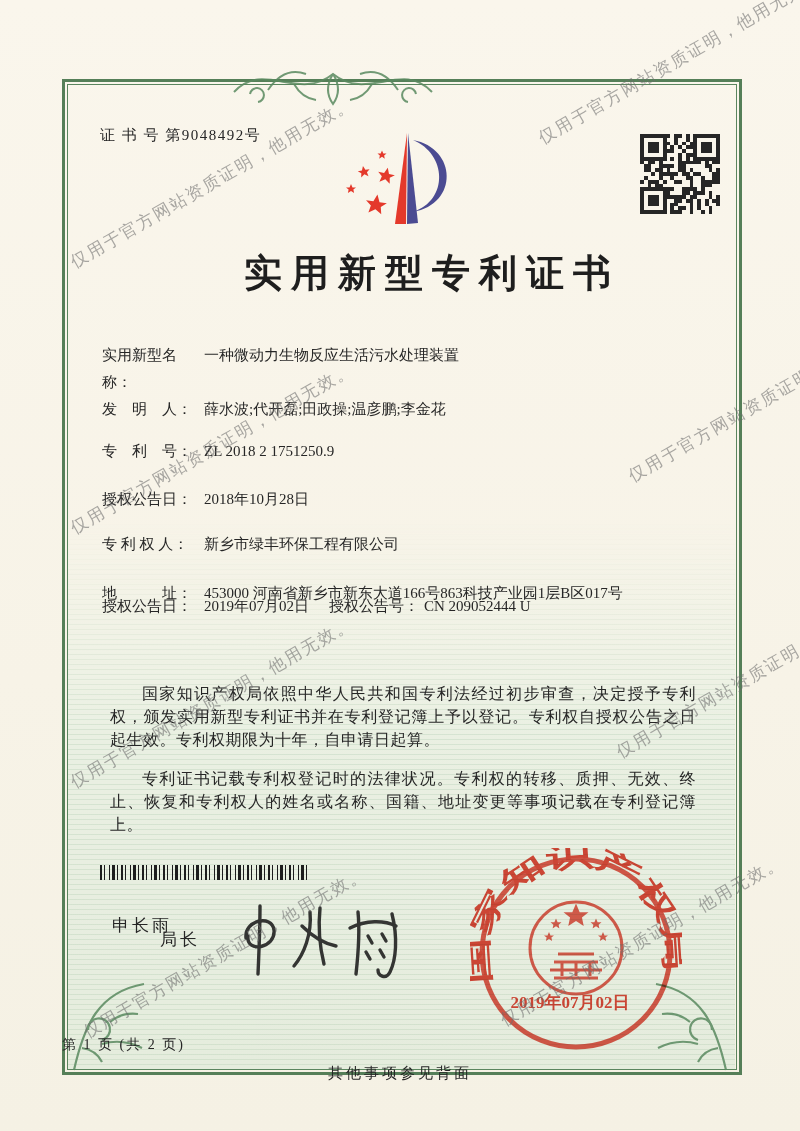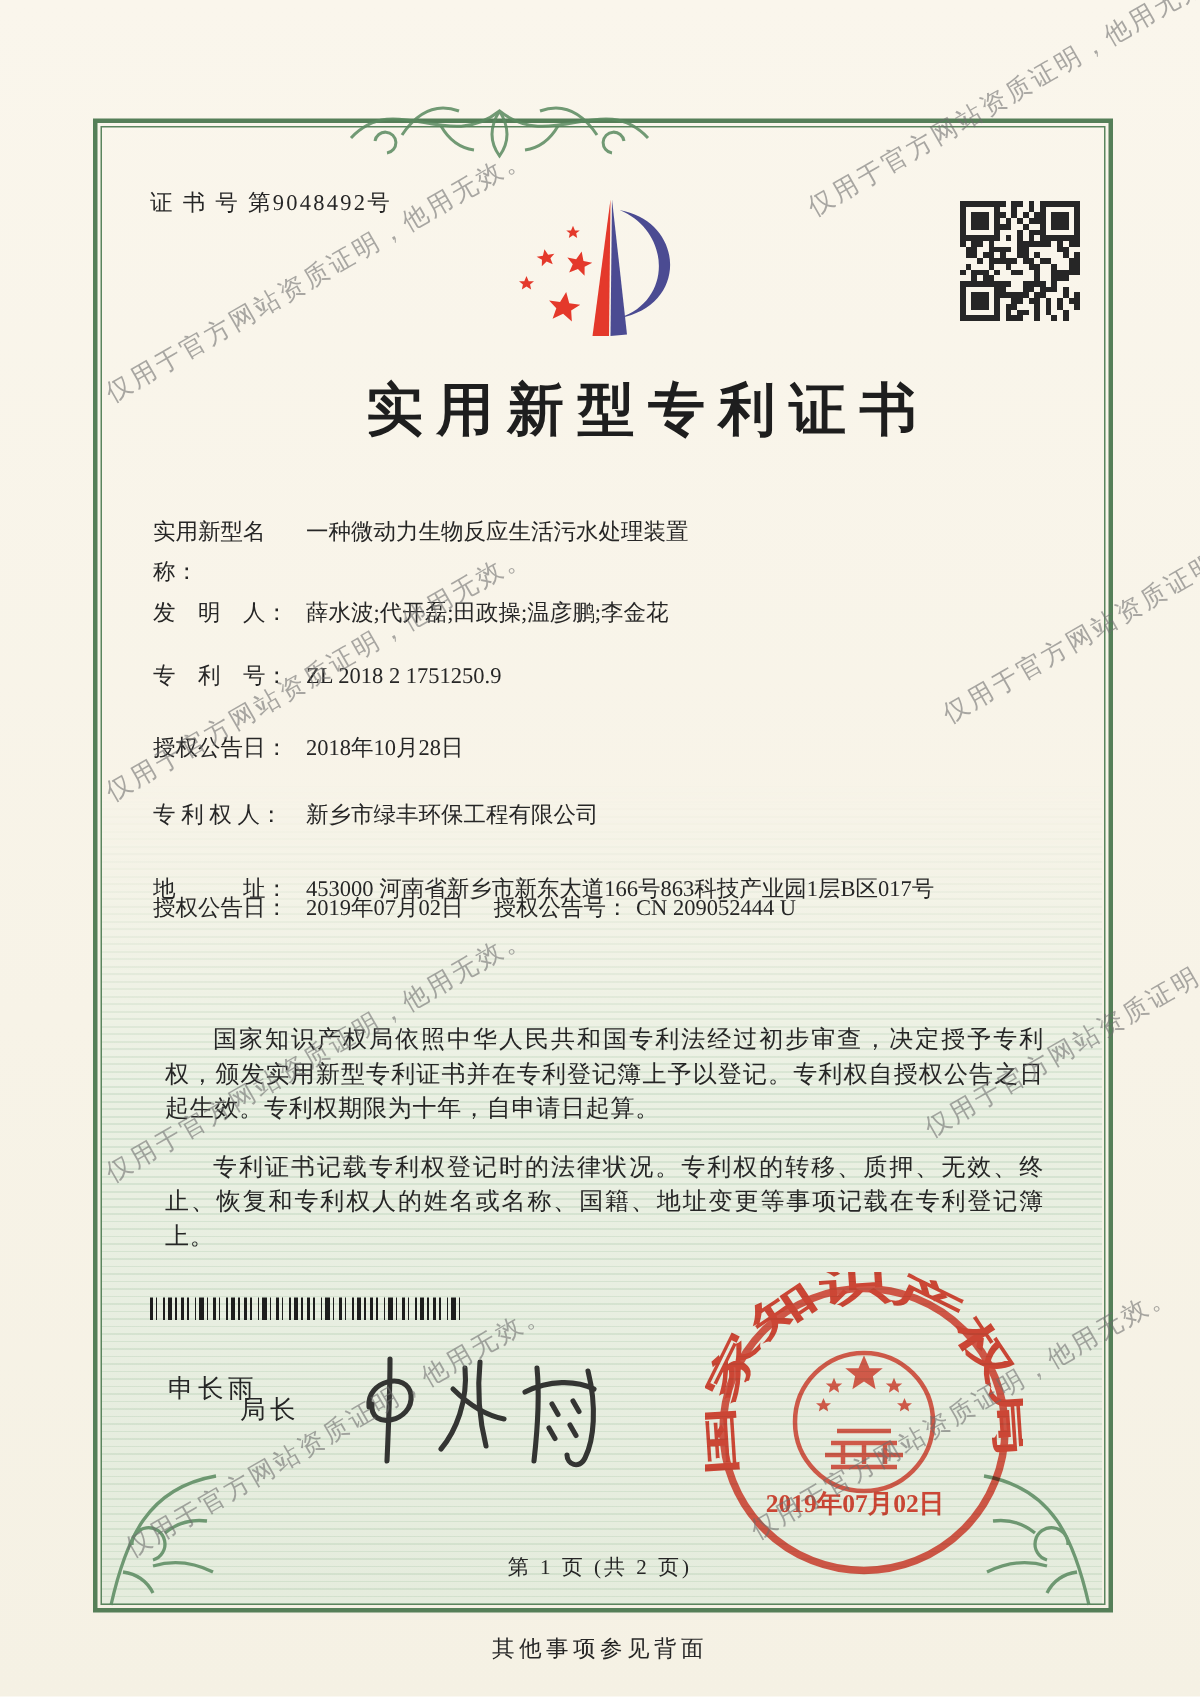--- a/index.html
+++ b/index.html
@@ -47,22 +47,22 @@
       #1d1d1d 4px 5px, transparent 5px 9px,
       #1d1d1d 9px 10px, transparent 10px 12px,
       #1d1d1d 12px 15px, transparent 15px 17px,
       #1d1d1d 17px 18px, transparent 18px 21px);
   }
   .director{position:absolute;left:112px;top:928px;font-size:17px;letter-spacing:3px;z-index:3;margin-left:48px;}
   .director-name{position:absolute;left:112px;top:914px;font-size:17px;letter-spacing:3px;z-index:3;}
   .sig{position:absolute;left:232px;top:900px;z-index:4;}
   .seal{position:absolute;left:470px;top:848px;z-index:4;opacity:.92;mix-blend-mode:multiply;}
   .qr{position:absolute;left:640px;top:134px;width:80px;height:80px;z-index:3;}
-  .page-no{position:absolute;left:62px;top:1036px;width:676px;text-align:center;font-size:14px;letter-spacing:2px;z-index:3;}
-  .back-note{position:absolute;left:0;top:1090px;width:800px;text-align:center;font-size:15px;letter-spacing:3px;z-index:3;}
+  .page-no{position:absolute;left:62px;top:1036px;width:676px;text-align:left;font-size:14px;letter-spacing:2px;z-index:3;}
+  .back-note{position:absolute;left:0;top:1064px;width:800px;text-align:center;font-size:15px;letter-spacing:3px;z-index:3;}
   .logo{position:absolute;left:335px;top:128px;z-index:3;}
 </style>
 </head>
 <body>
 
 <svg width="0" height="0" style="position:absolute">
   <defs>
     <path id="st" d="M0,-10 L2.94,-3.09 L10,-3.09 L4.76,1.18 L6.18,8.09 L0,4 L-6.18,8.09 L-4.76,1.18 L-10,-3.09 L-2.94,-3.09 Z"></path>
   </defs>
 </svg>

